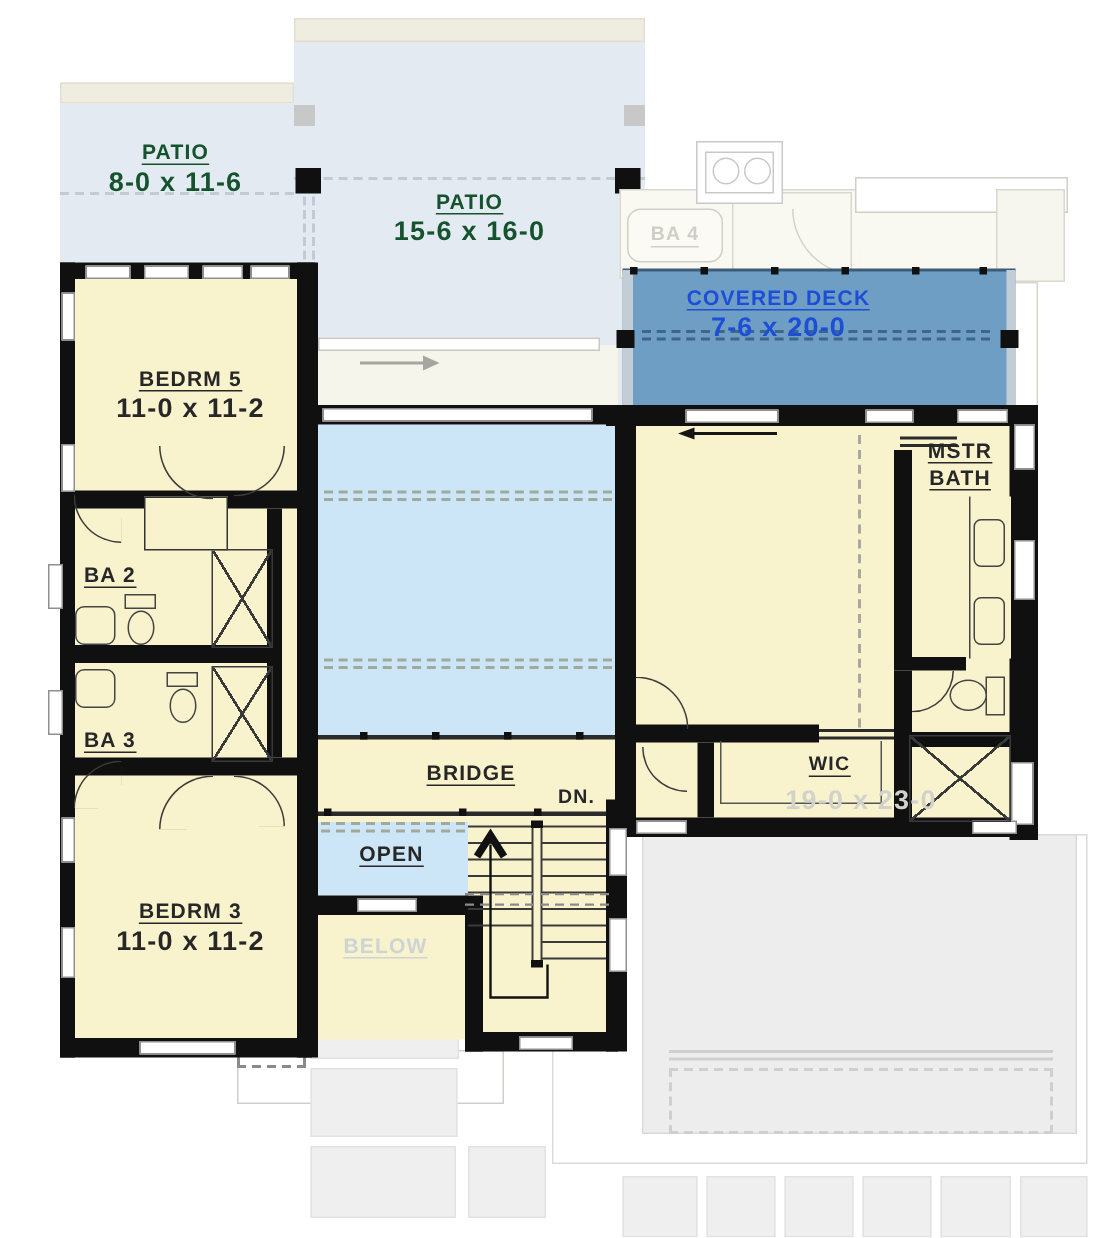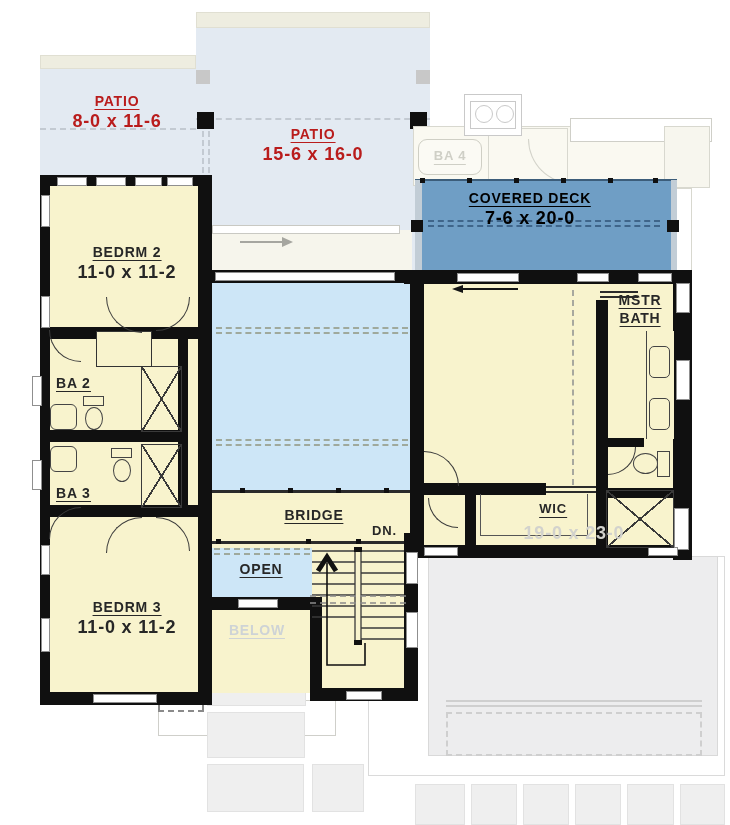--- a/index.html
+++ b/index.html
@@ -7,21 +7,21 @@
         font-family:"Liberation Sans",sans-serif}
   .a{position:absolute;box-sizing:border-box}
   .wall{background:#101010}
   .win{background:#fff;border:1px solid #8f8f8f}
   .winf{background:#fff;border:1px solid #c9c9c3}
   .lbl{font-weight:bold;font-size:14px;line-height:1.3;color:#272727;letter-spacing:.8px;
        text-align:center;white-space:nowrap;transform:translateX(-50%)}
   .lbl .dims{font-size:18px}
   .left-lbl{transform:none;text-align:right}
   .ul{border-bottom:1.6px solid currentColor;display:inline-block;line-height:1.15}
-  .faded{color:#b91c1c}
+  .faded{color:#14532d}
   .fadeg{color:#d2d2cd}
   .xbox{border:1.6px solid #3a3a3a;background:
     linear-gradient(to top right,transparent calc(50% - .9px),#3a3a3a calc(50% - .9px),#3a3a3a calc(50% + .9px),transparent calc(50% + .9px)),
     linear-gradient(to bottom right,transparent calc(50% - .9px),#3a3a3a calc(50% - .9px),#3a3a3a calc(50% + .9px),transparent calc(50% + .9px))}
   .arc{border:1.6px solid #3b3b3b;background:transparent}
   .arc.tl{border-right:0;border-bottom:0;border-top-left-radius:100%}
   .arc.tr{border-left:0;border-bottom:0;border-top-right-radius:100%}
   .arc.bl{border-right:0;border-top:0;border-bottom-left-radius:100%}
   .arc.br{border-left:0;border-top:0;border-bottom-right-radius:100%}
   .dash2{border-top:2px dashed #9fa99c;border-bottom:2px dashed #9fa99c;height:7px}
@@ -246,30 +246,30 @@
     <span class="ul">PATIO</span><br>
     <span class="dims">8-0 x 11-6</span>
   </div>
   <div class="a lbl faded" style="left:313px;top:125px">
     <span class="ul">PATIO</span><br>
     <span class="dims">15-6 x 16-0</span>
   </div>
   <div class="a lbl" style="left:450px;top:148px;color:#cfcfc6;font-size:13px">
     <span class="ul">BA 4</span>
   </div>
-  <div class="a lbl" style="left:530px;top:189px;color:#000000">
+  <div class="a lbl" style="left:519px;top:189px;color:#1d4ed8">
     <span class="ul">COVERED DECK</span><br>
     <span class="dims">7-6 x 20-0</span>
   </div>
   <div class="a lbl" style="left:640px;top:291px">
     <span class="ul">MSTR</span><br>
     <span class="ul">BATH</span>
   </div>
   <div class="a lbl" style="left:127px;top:243px">
-    <span class="ul">BEDRM 2</span><br>
+    <span class="ul">BEDRM 5</span><br>
     <span class="dims">11-0 x 11-2</span>
   </div>
   <div class="a lbl left-lbl" style="left:56px;top:374px">
     <span class="ul">BA 2</span>
   </div>
   <div class="a lbl left-lbl" style="left:56px;top:484px">
     <span class="ul">BA 3</span>
   </div>
   <div class="a lbl" style="left:127px;top:598px">
     <span class="ul">BEDRM 3</span><br>

